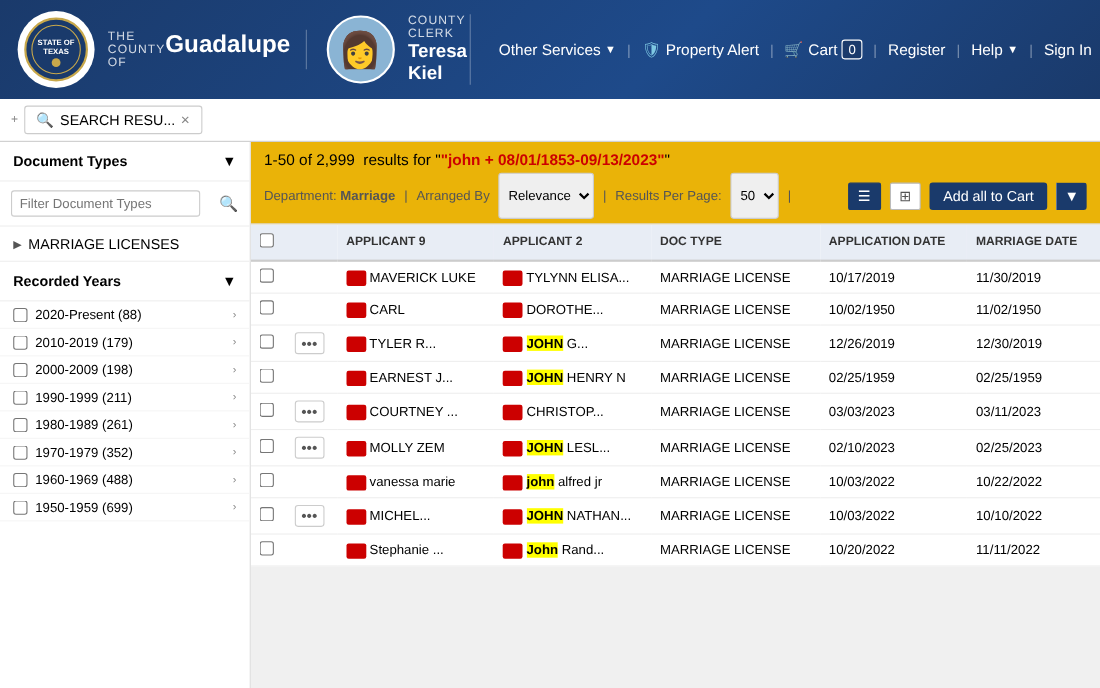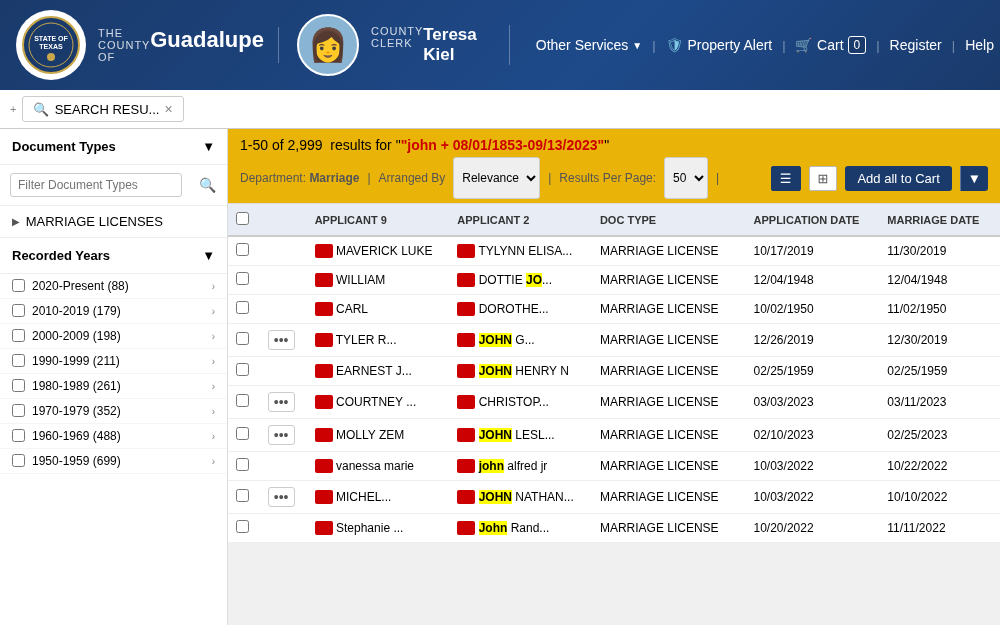--- a/index.html
+++ b/index.html
@@ -34,21 +34,21 @@
     .header-county-name { font-size: 22px; font-weight: bold; }
     .header-clerk-photo {
       width: 62px; height: 62px;
       border-radius: 50%;
       background: #8ab4d4;
       display: flex; align-items: center; justify-content: center;
       flex-shrink: 0;
       overflow: hidden;
       border: 2px solid #fff;
     }
-    .header-clerk-info { display: flex; flex-direction: row; border-right: 1px solid rgba(255,255,255,0.3); padding-right: 32px; margin-right: 14px; }
+    .header-clerk-info { display: flex; flex-direction: column; border-right: 1px solid rgba(255,255,255,0.3); padding-right: 2px; margin-right: 14px; }
     .header-clerk-title { font-size: 11px; opacity: 0.8; text-transform: uppercase; letter-spacing: 1px; }
     .header-clerk-name { font-size: 17px; font-weight: bold; }
     .header-nav { display: flex; align-items: center; gap: 10px; margin-left: auto; }
     .nav-item { color: white; font-size: 14px; cursor: pointer; display: flex; align-items: center; gap: 4px; text-decoration: none; white-space: nowrap; }
     .nav-separator { color: rgba(255,255,255,0.4); }
     .nav-dropdown-arrow { font-size: 10px; }
     .cart-badge {
       background: #1a3a6b;
       border: 1px solid #fff;
       border-radius: 3px;
@@ -125,21 +125,21 @@
       font-size: 13px;
       border-bottom: 1px solid #eee;
       cursor: pointer;
     }
     .year-item {
       display: flex; align-items: center; justify-content: space-between;
       padding: 5px 12px;
       border-bottom: 1px solid #f5f5f5;
       font-size: 12px;
     }
-    .year-item-left { display: flex; align-items: flex-start; gap: 7px; }
+    .year-item-left { display: flex; align-items: flex-end; gap: 7px; }
     .year-arrow { color: #888; font-size: 10px; }
     .year-checkbox { width: 13px; height: 13px; }
 
     
     .main { flex: 1; display: flex; flex-direction: column; overflow: hidden; }
 
     
     .results-header {
       background: #eab308;
       padding: 8px 12px 4px 12px;
@@ -421,29 +421,20 @@
     <td class="col-dots"></td>
     <td class="col-app1"><span class="name-block-red">&nbsp;&nbsp;</span> MAVERICK LUKE</td>
     <td class="col-app2"><span class="name-block-red">&nbsp;&nbsp;</span> TYLYNN ELISA...</td>
     <td class="col-doctype">MARRIAGE LICENSE</td>
     <td class="col-appdate">10/17/2019</td>
     <td class="col-mardate">11/30/2019</td>
   </tr>
             <tr>
     <td class="col-check"><input type="checkbox" style=""></td>
     <td class="col-dots"></td>
-    <td class="col-app1"><span class="name-block-red">&nbsp;&nbsp;</span> WILLIAM</td>
-    <td class="col-app2"><span class="name-block-red">&nbsp;&nbsp;</span> DOTTIE <span class="highlight-yellow">JO</span>...</td>
-    <td class="col-doctype">MARRIAGE LICENSE</td>
-    <td class="col-appdate">12/04/1948</td>
-    <td class="col-mardate">12/04/1948</td>
-  </tr>
-            <tr>
-    <td class="col-check"><input type="checkbox" style=""></td>
-    <td class="col-dots"></td>
     <td class="col-app1"><span class="name-block-red">&nbsp;&nbsp;</span> CARL</td>
     <td class="col-app2"><span class="name-block-red">&nbsp;&nbsp;</span> DOROTHE...</td>
     <td class="col-doctype">MARRIAGE LICENSE</td>
     <td class="col-appdate">10/02/1950</td>
     <td class="col-mardate">11/02/1950</td>
   </tr>
             <tr>
     <td class="col-check"><input type="checkbox" style=""></td>
     <td class="col-dots"><button class="dots-btn">•••</button></td>
     <td class="col-app1"><span class="name-block-red">&nbsp;&nbsp;</span> TYLER R...</td>

